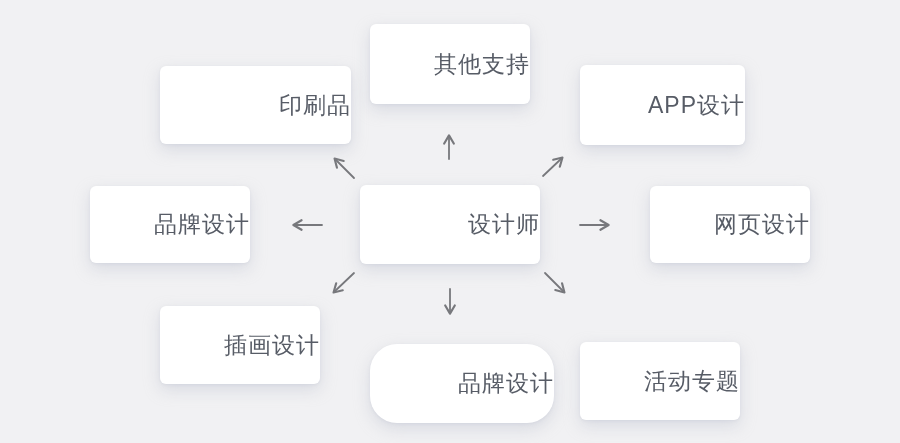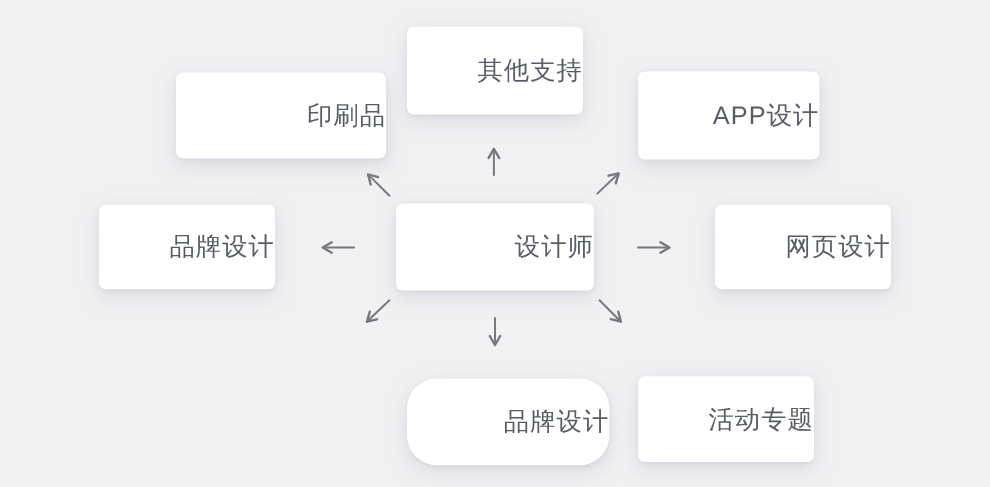--- a/index.html
+++ b/index.html
@@ -86,20 +86,23 @@
   </div>
 
   <div class="card pos-bottom-right">
     <span>活动专题</span>
   </div>
 
   <div class="card pos-bottom">
     <span>品牌设计</span>
   </div>
 
+  <div class="card pos-bottom-left">
+    <span>插画设计</span>
+  </div>
 
   <div class="card pos-left">
     <span>品牌设计</span>
   </div>
 
   <div class="card pos-top-left">
     <span>印刷品</span>
   </div>
 
 </div>

